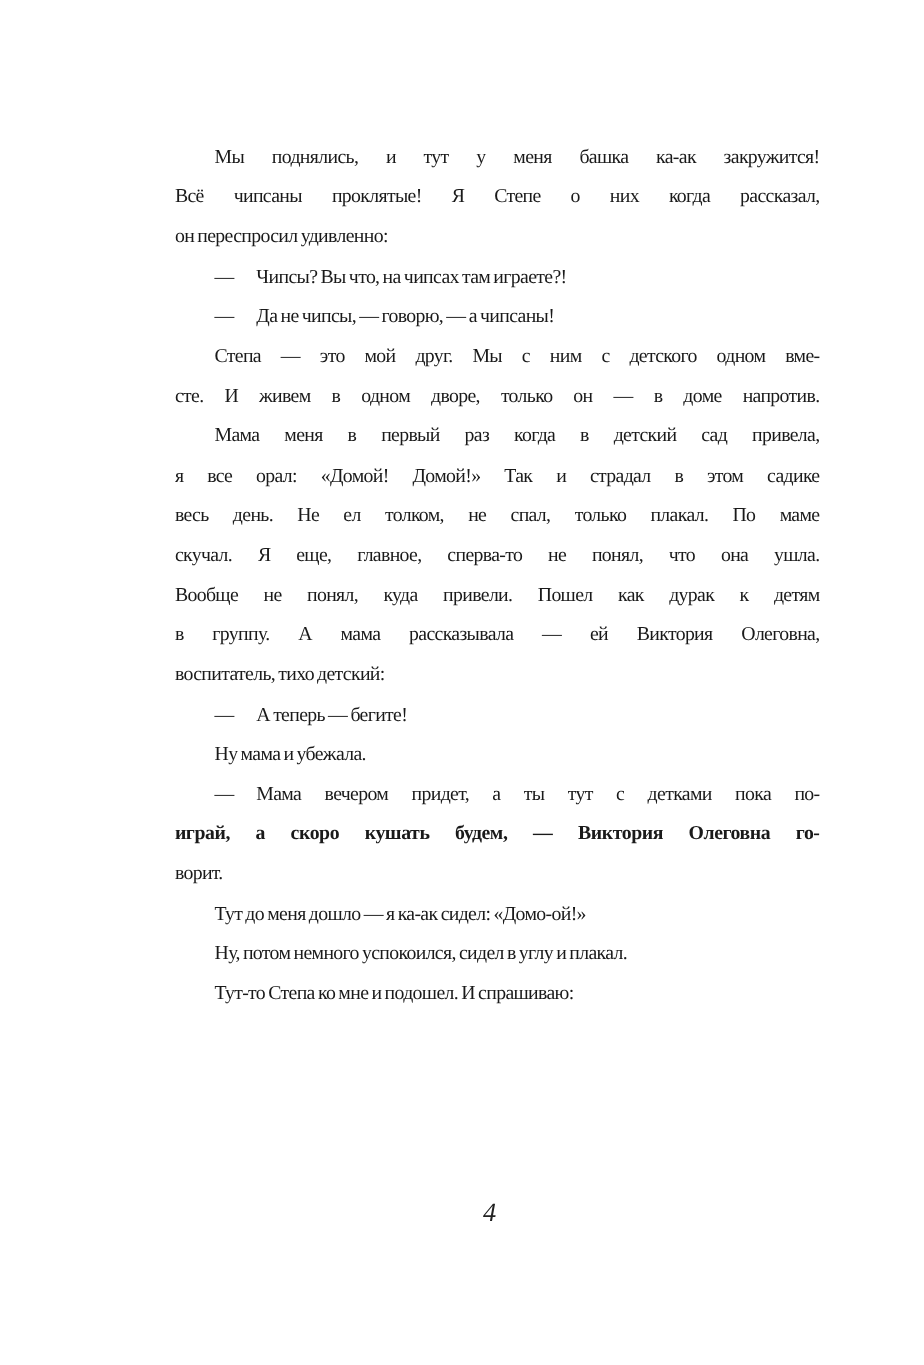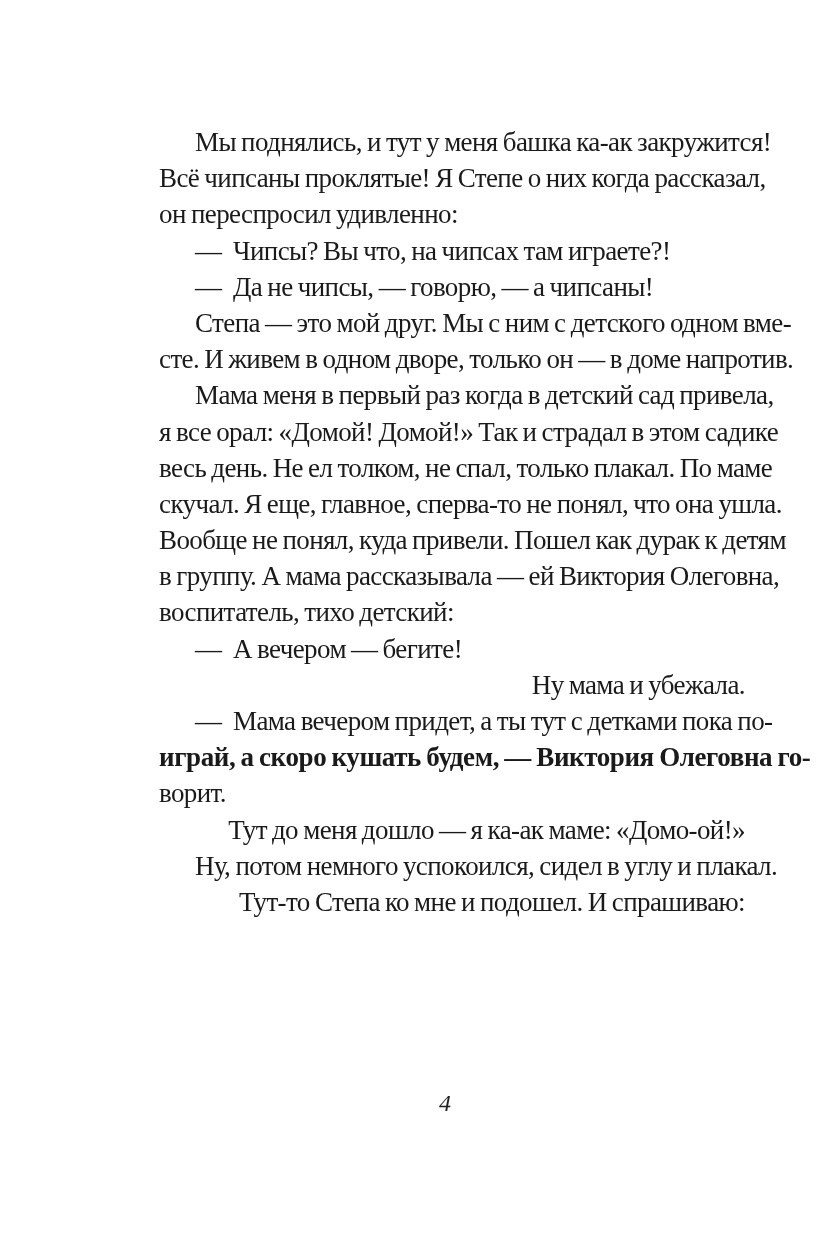--- a/index.html
+++ b/index.html
@@ -24,30 +24,30 @@
   .text-block {
     position: absolute;
     left: 159px;
     top: 124px;
     width: 586px;
   }
   .line {
     position: relative;
     height: 36.2px;
     line-height: 36px;
-    font-size: 27px;
+    font-size: 18px;
     white-space: nowrap;
     letter-spacing: -0.6px;
     word-spacing: -1px;
   }
   .line.justify {
     text-align: justify;
     text-align-last: justify;
   }
-  .line.indent { padding-left: 36px; text-align: right; }
+  .line.indent { padding-left: 36px; }
   .line.dash { padding-left: 36px; }
   .line.dash .dash-mark {
     display: inline-block;
     width: 38px;
   }
   .line.bold { font-weight: bold; letter-spacing: -0.4px; }
   .page-number {
     position: absolute;
     left: 0;
     width: 890px;
@@ -70,24 +70,24 @@
     <div class="line dash"><span class="dash-mark">—</span><span>Да не чипсы, — говорю, — а чипсаны!</span></div>
     <div class="line indent justify"><span>Степа — это мой друг. Мы с ним с детского одном вме-</span></div>
     <div class="line justify"><span>сте. И живем в одном дворе, только он — в доме напротив.</span></div>
     <div class="line indent justify"><span>Мама меня в первый раз когда в детский сад привела,</span></div>
     <div class="line justify"><span>я все орал: «Домой! Домой!» Так и страдал в этом садике</span></div>
     <div class="line justify"><span>весь день. Не ел толком, не спал, только плакал. По маме</span></div>
     <div class="line justify"><span>скучал. Я еще, главное, сперва-то не понял, что она ушла.</span></div>
     <div class="line justify"><span>Вообще не понял, куда привели. Пошел как дурак к детям</span></div>
     <div class="line justify"><span>в группу. А мама рассказывала — ей Виктория Олеговна,</span></div>
     <div class="line"><span>воспитатель, тихо детский:</span></div>
-    <div class="line dash"><span class="dash-mark">—</span><span>А вечером — бегите!</span></div>
+    <div class="line dash"><span class="dash-mark">—</span><span>А теперь — бегите!</span></div>
     <div class="line indent"><span>Ну мама и убежала.</span></div>
     <div class="line dash justify"><span class="dash-mark">—</span><span>Мама вечером придет, а ты тут с детками пока по-</span></div>
     <div class="line bold justify"><span>играй, а скоро кушать будем, — Виктория Олеговна го-</span></div>
     <div class="line"><span>ворит.</span></div>
-    <div class="line indent"><span>Тут до меня дошло — я ка-ак маме: «Домо-ой!»</span></div>
+    <div class="line indent"><span>Тут до меня дошло — я ка-ак сидел: «Домо-ой!»</span></div>
     <div class="line indent"><span>Ну, потом немного успокоился, сидел в углу и плакал.</span></div>
     <div class="line indent"><span>Тут-то Степа ко мне и подошел. И спрашиваю:</span></div>
   </div>
 
   <div class="page-number">4</div>
 </div>
 
 </body></html>

